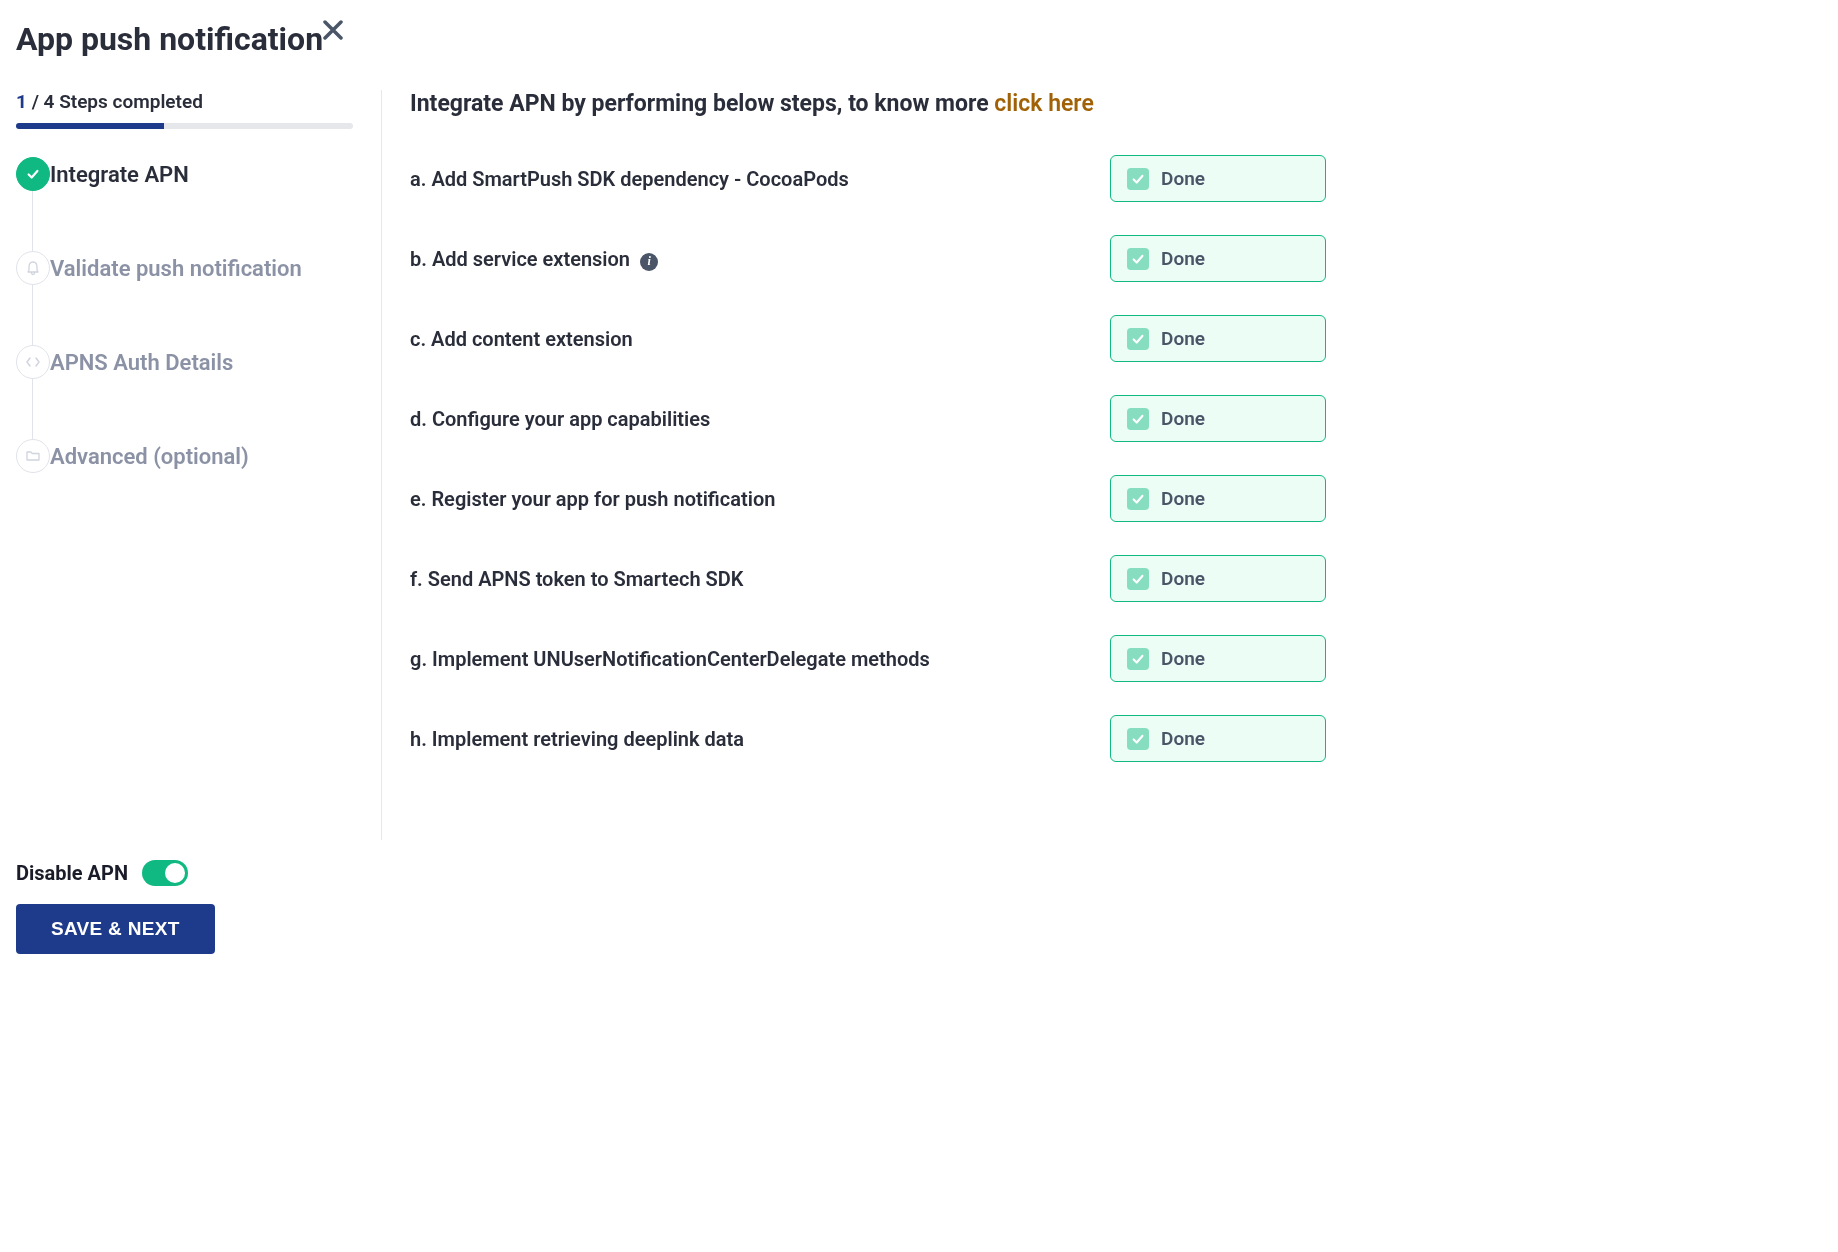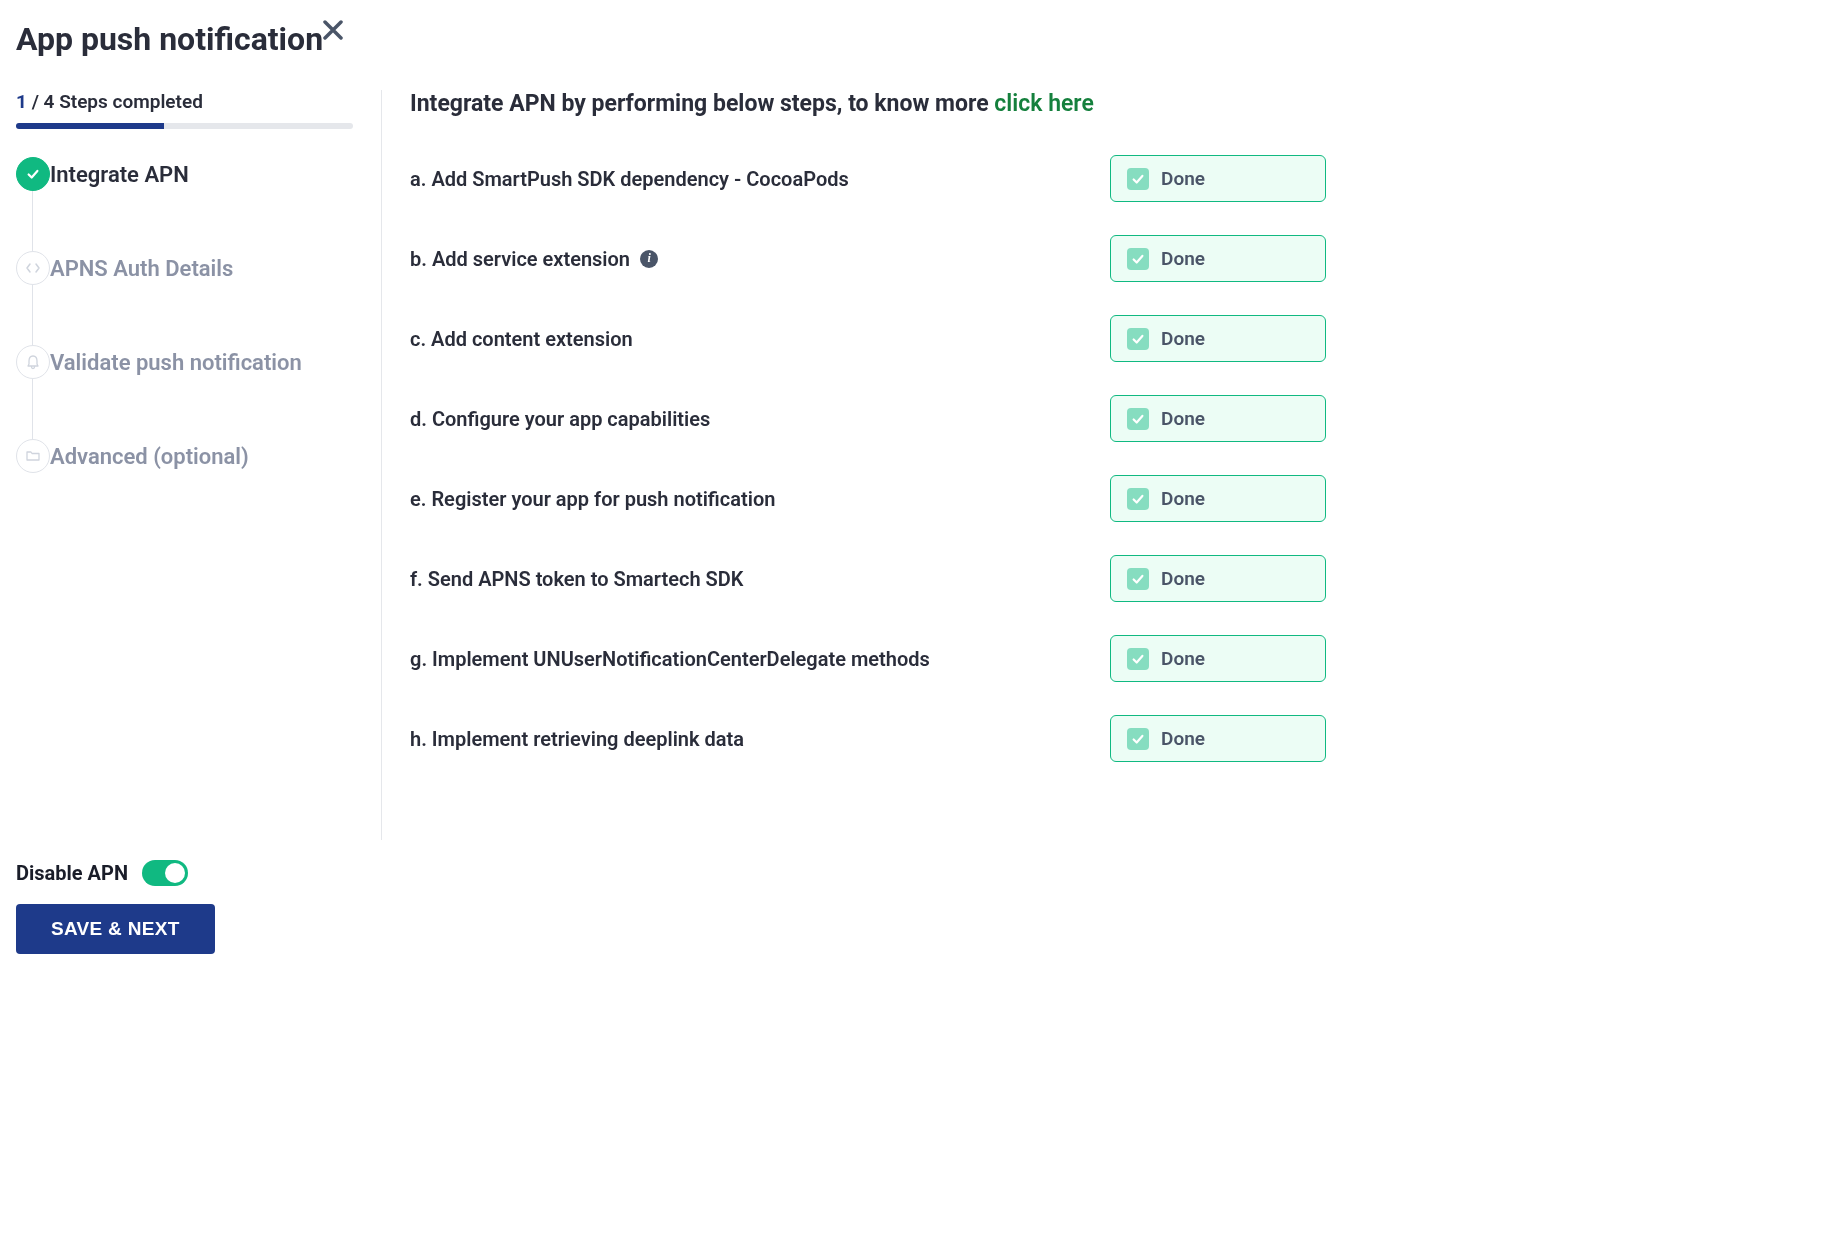--- a/index.html
+++ b/index.html
@@ -114,37 +114,37 @@
       flex: 1;
       padding-left: 8px;
     }
     .main-heading {
       font-size: 23px;
       font-weight: 700;
       color: #2a2d3a;
       margin-bottom: 38px;
     }
     .main-heading a {
-      color: #15803d;
+      color: #a16207;
       font-weight: 600;
       text-decoration: none;
     }
     .task-list { list-style: none; }
     .task {
       display: flex;
       justify-content: space-between;
       align-items: center;
       margin-bottom: 33px;
     }
     .task-label {
       font-size: 20px;
       font-weight: 600;
       color: #2a2d3a;
       display: flex;
-      align-items: center;
+      align-items: flex-end;
       gap: 10px;
     }
     .info-icon {
       width: 18px;
       height: 18px;
       border-radius: 50%;
       background: #4a5568;
       color: #fff;
       display: inline-flex;
       align-items: center;
@@ -253,32 +253,32 @@
           <div class="step-icon completed">
             <svg width="14" height="14" viewBox="0 0 16 16">
                 <path d="M3 8.5 L6.5 12 L13 4.5" stroke="currentColor" stroke-width="2.5" fill="none" stroke-linecap="round" stroke-linejoin="round"></path>
               </svg>
           </div>
           <span class="step-label">Integrate APN</span>
         </li>
         <li class="step">
           <div class="step-icon">
             <svg width="16" height="16" viewBox="0 0 16 16">
+                <path d="M8 2 C5 2 4 4 4 7 L4 10 L3 12 L13 12 L12 10 L12 7 C12 4 11 2 8 2 Z M6.5 13 C6.5 14 7 14.5 8 14.5 C9 14.5 9.5 14 9.5 13" stroke="currentColor" stroke-width="1.3" fill="none" stroke-linecap="round" stroke-linejoin="round"></path>
+              </svg>
+          </div>
+          <span class="step-label inactive">Validate push notification</span>
+        </li>
+        <li class="step">
+          <div class="step-icon">
+            <svg width="16" height="16" viewBox="0 0 16 16">
                 <path d="M5 4 L2 8 L5 12 M11 4 L14 8 L11 12" stroke="currentColor" stroke-width="1.5" fill="none" stroke-linecap="round" stroke-linejoin="round"></path>
               </svg>
           </div>
           <span class="step-label inactive">APNS Auth Details</span>
-        </li>
-        <li class="step">
-          <div class="step-icon">
-            <svg width="16" height="16" viewBox="0 0 16 16">
-                <path d="M8 2 C5 2 4 4 4 7 L4 10 L3 12 L13 12 L12 10 L12 7 C12 4 11 2 8 2 Z M6.5 13 C6.5 14 7 14.5 8 14.5 C9 14.5 9.5 14 9.5 13" stroke="currentColor" stroke-width="1.3" fill="none" stroke-linecap="round" stroke-linejoin="round"></path>
-              </svg>
-          </div>
-          <span class="step-label inactive">Validate push notification</span>
         </li>
         <li class="step">
           <div class="step-icon">
             <svg width="16" height="16" viewBox="0 0 16 16">
                 <path d="M2 4 L6 4 L7 5.5 L14 5.5 L14 12 L2 12 Z" stroke="currentColor" stroke-width="1.3" fill="none" stroke-linejoin="round"></path>
               </svg>
           </div>
           <span class="step-label inactive">Advanced (optional)</span>
         </li>
       </ul>

